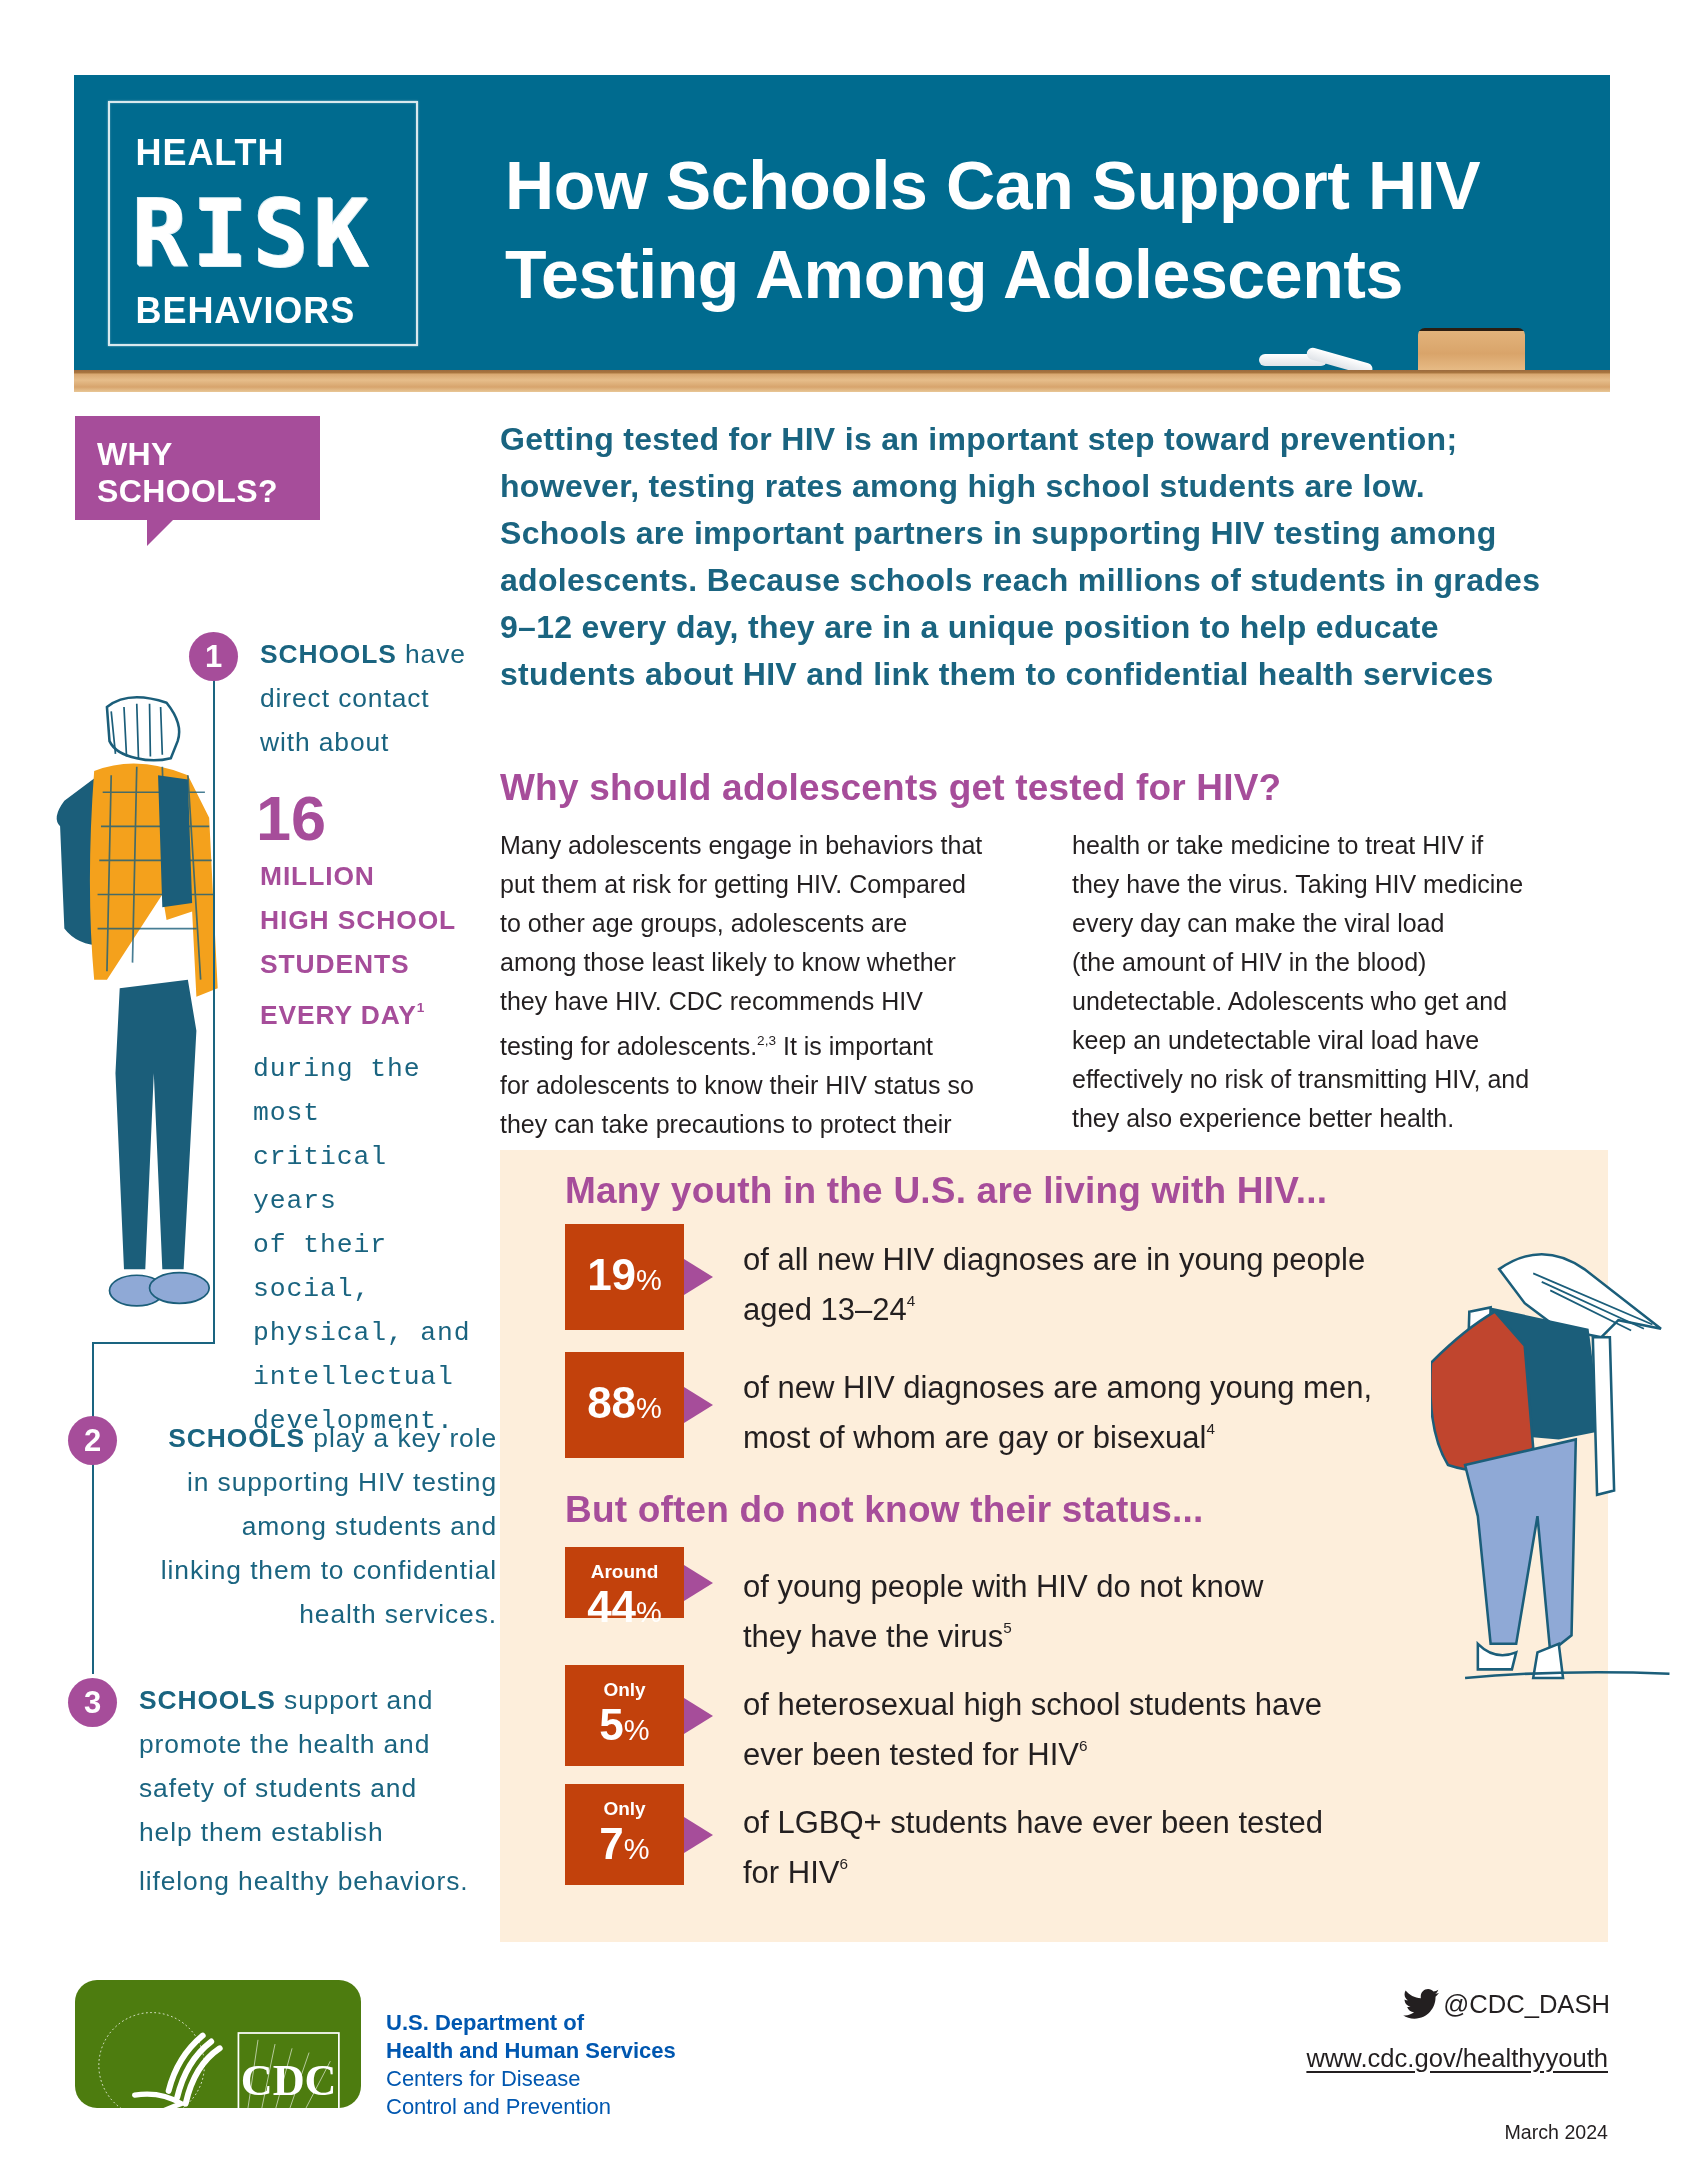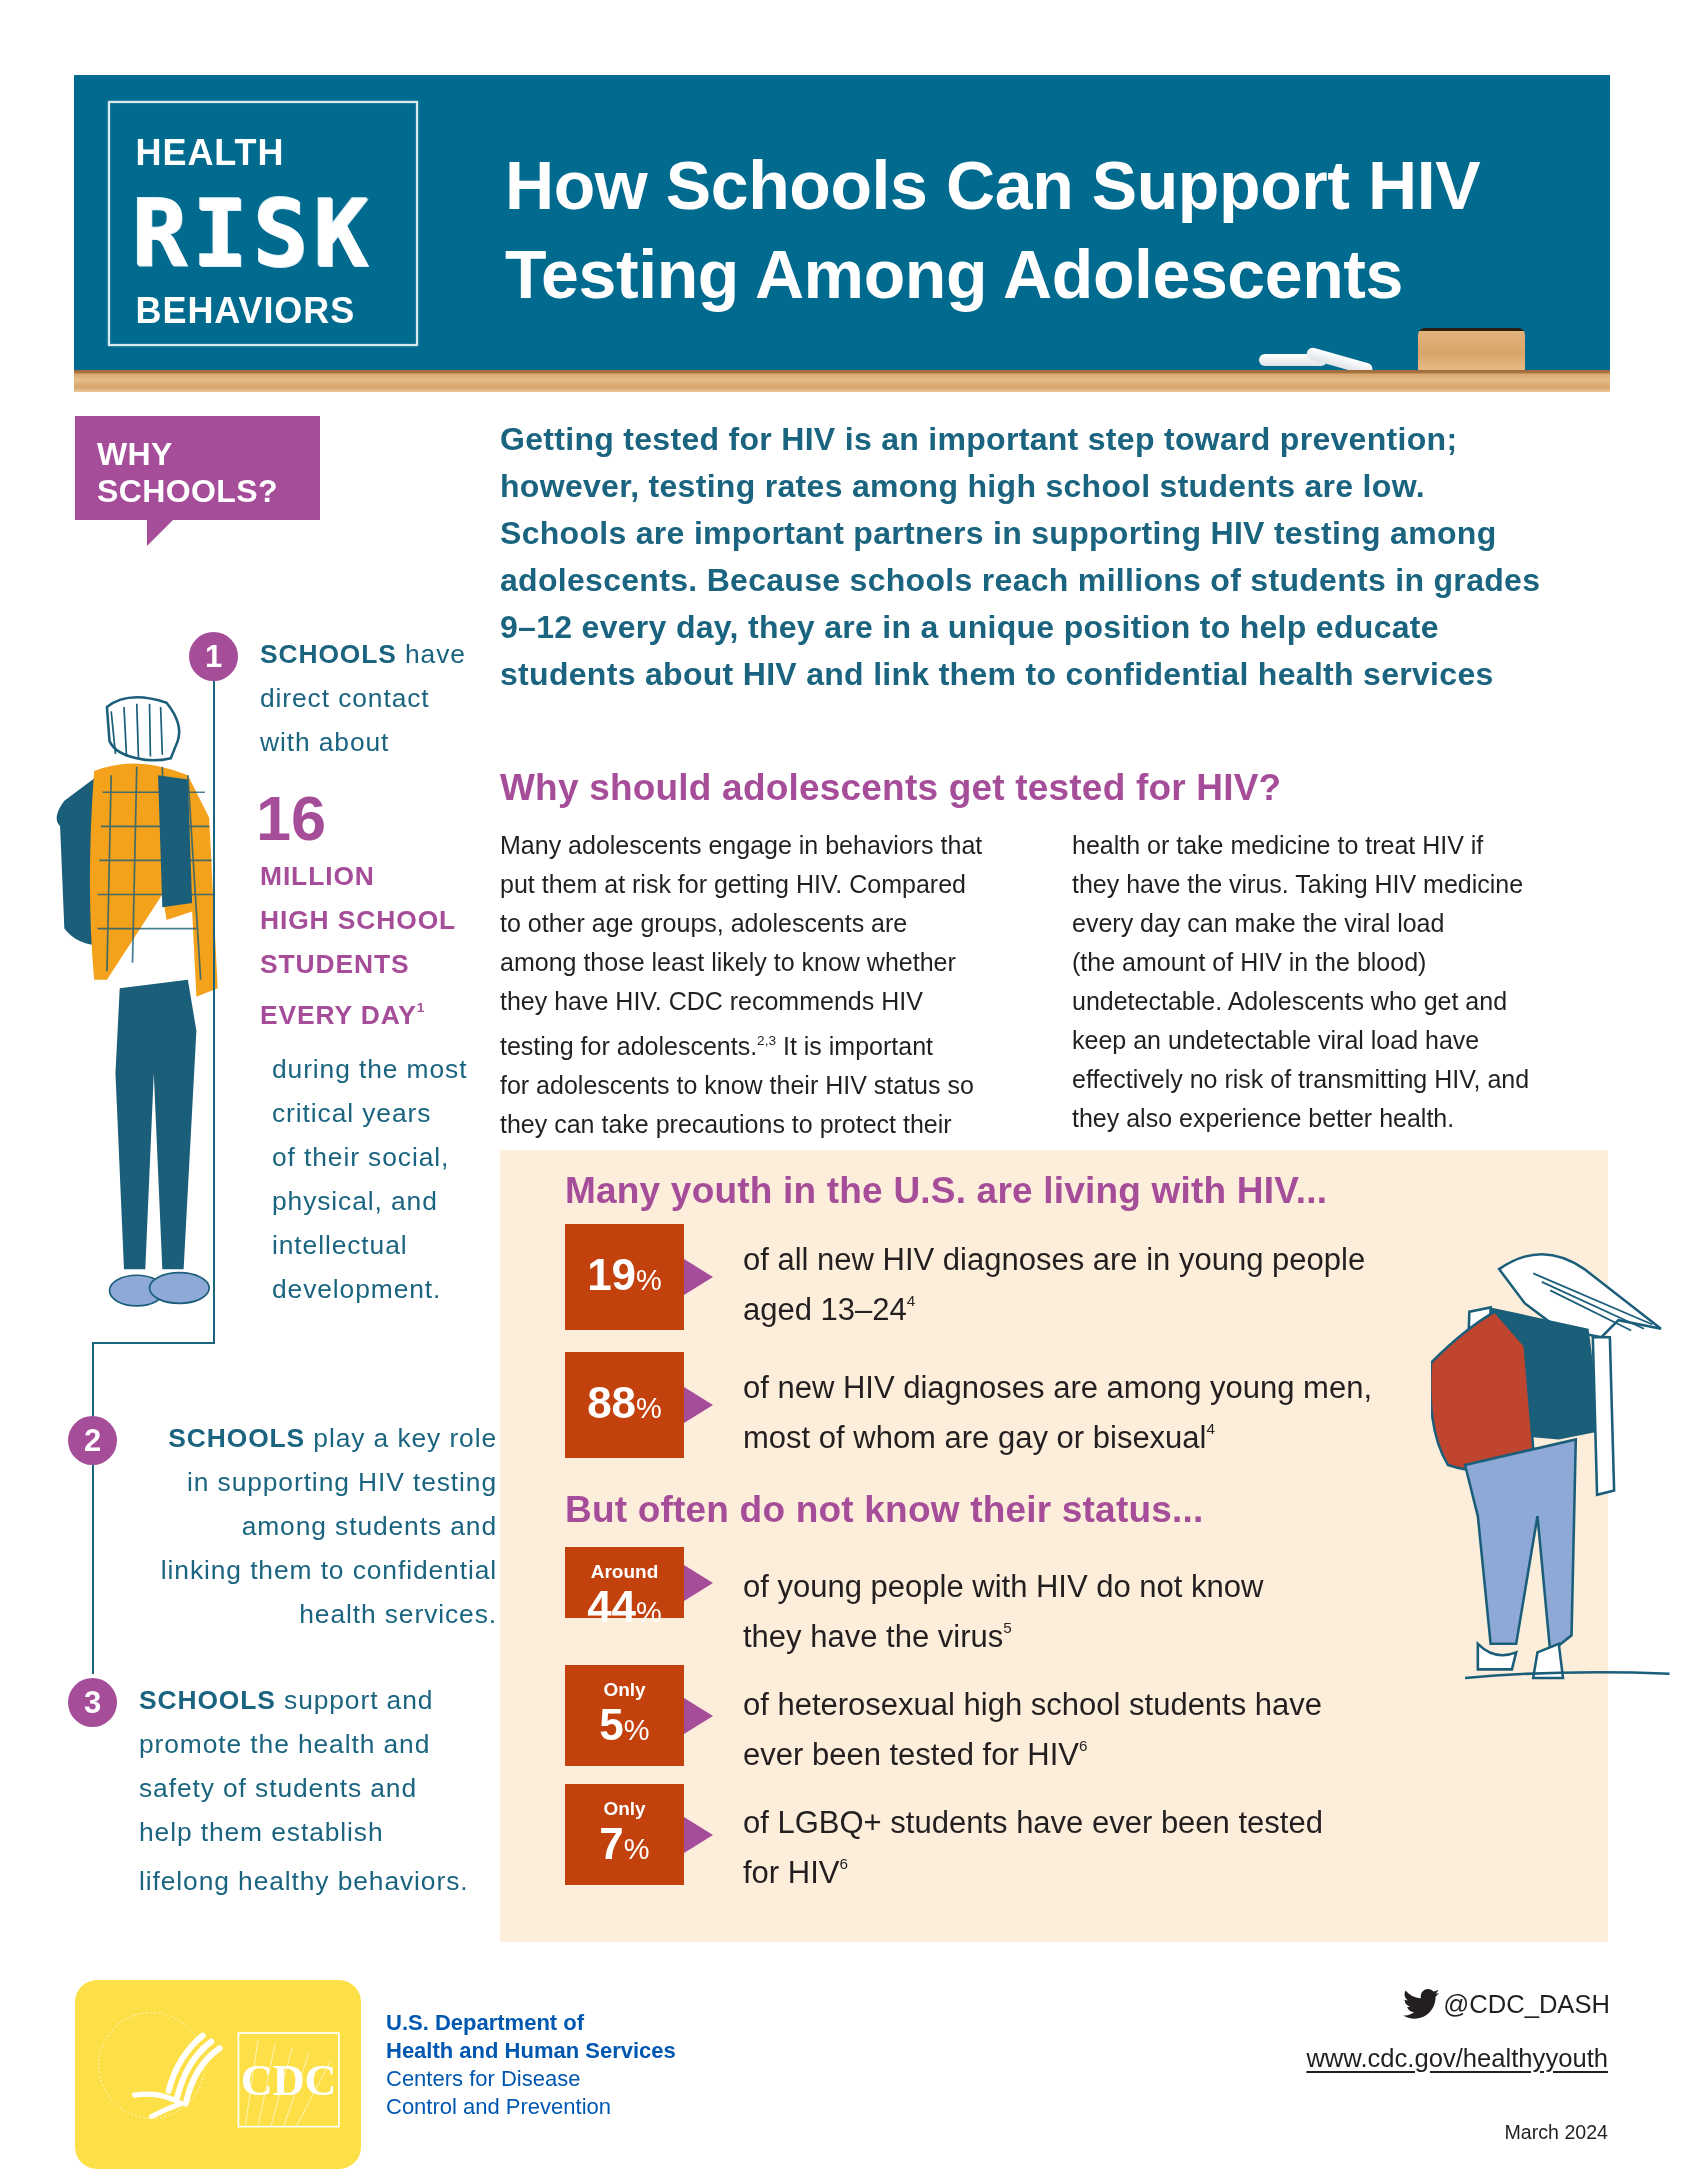--- a/index.html
+++ b/index.html
@@ -59,21 +59,21 @@
                      border-top: 18px solid transparent; border-bottom: 18px solid transparent; border-left: 29px solid #a64d9a; }
   .stat-qual { display: block; font-weight: 700; font-size: 19px; line-height: 22px; }
   .stat-val { font-weight: 700; font-size: 44px; line-height: 48px; }
   .stat-val .pct { font-weight: 400; font-size: 29px; }
   .stat-desc { position: absolute; left: 243px; width: 681px; font-size: 31px; line-height: 41px; color: #231f20; }
   .stat-desc sup { font-size: 15.3px; vertical-align: 13.6px; }
 
   .fig2 { position: absolute; left: 1431px; top: 1235px; width: 247px; height: 724px; }
 
   
-  .logo-tile { position: absolute; left: 75px; top: 1980px; width: 286px; height: 189px; border-radius: 22px; background: #fde047; overflow: hidden; }
+  .logo-tile { position: absolute; left: 75px; top: 1980px; width: 286px; height: 128px; border-radius: 22px; background: #4d7c0f; overflow: hidden; }
   .hhs-text { position: absolute; left: 386px; top: 2009px; color: #0057b0; font-size: 22px; line-height: 28px; }
   .hhs-text .b { font-weight: 700; }
   .twitter { position: absolute; right: 75px; top: 1989px; font-size: 25.6px; color: #231f20; display: flex; align-items: center; gap: 3.4px; }
   .url { position: absolute; right: 77px; top: 2044px; font-size: 25.6px; color: #231f20; text-decoration: underline; text-underline-offset: 4.3px; }
   .date { position: absolute; right: 77px; top: 2121px; font-size: 19.6px; color: #231f20; }
 </style>
 </head>
 <body>
 
 <div class="header">
@@ -130,21 +130,21 @@
   <div>direct contact</div>
   <div>with about</div>
 </div>
 <div class="big16">16</div>
 <div class="million">
   <div>MILLION</div>
   <div>HIGH SCHOOL</div>
   <div>STUDENTS</div>
   <div><span>EVERY DAY</span><sup>1</sup></div>
 </div>
-<div class="side-text" style="left:272px; top:1047px; width:221px;">
+<div class="side-text" style="left:253px; top:1047px; width:221px;font-family:Liberation Mono, monospace;">
   <div>during the most</div>
   <div>critical years</div>
   <div>of their social,</div>
   <div>physical, and</div>
   <div>intellectual</div>
   <div>development.</div>
 </div>
 
 <div class="num-circle" style="left:68px; top:1416px;">2</div>
 <div class="side-text" style="left:139px; top:1416px; width:358px;text-align:right;">

